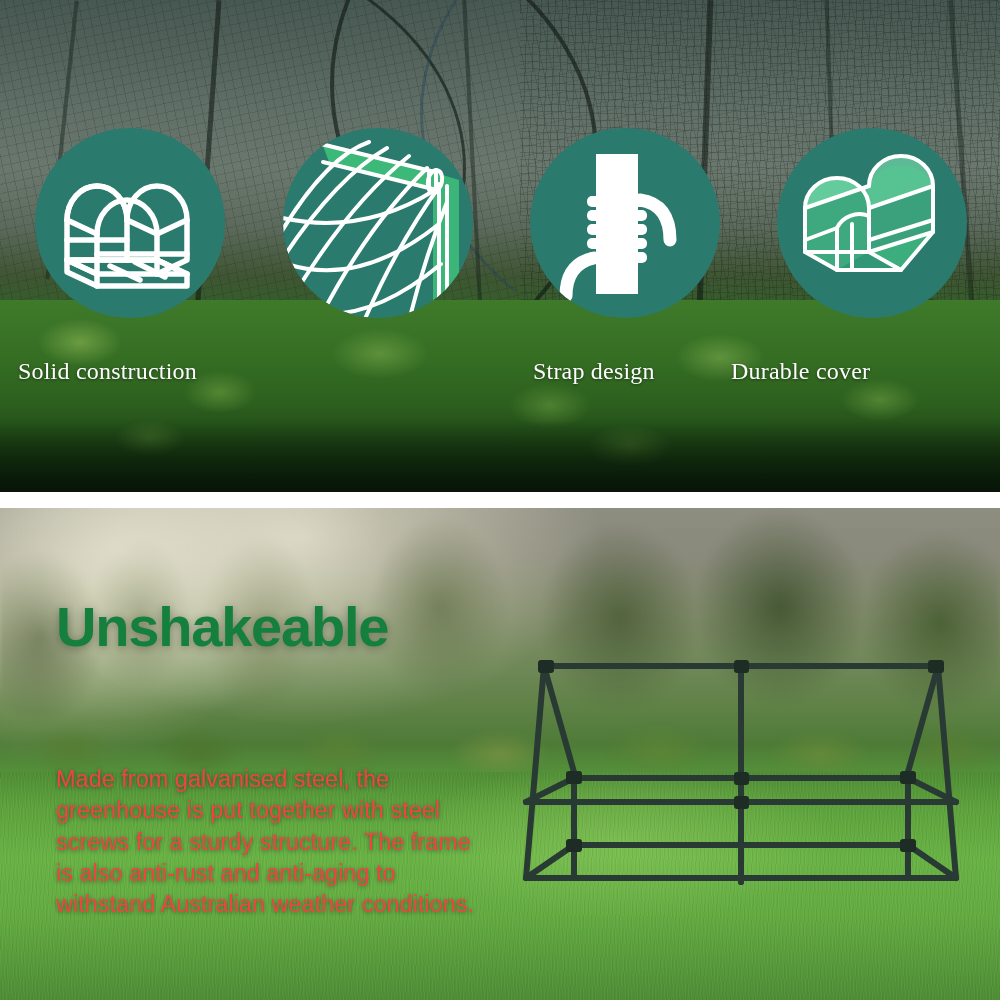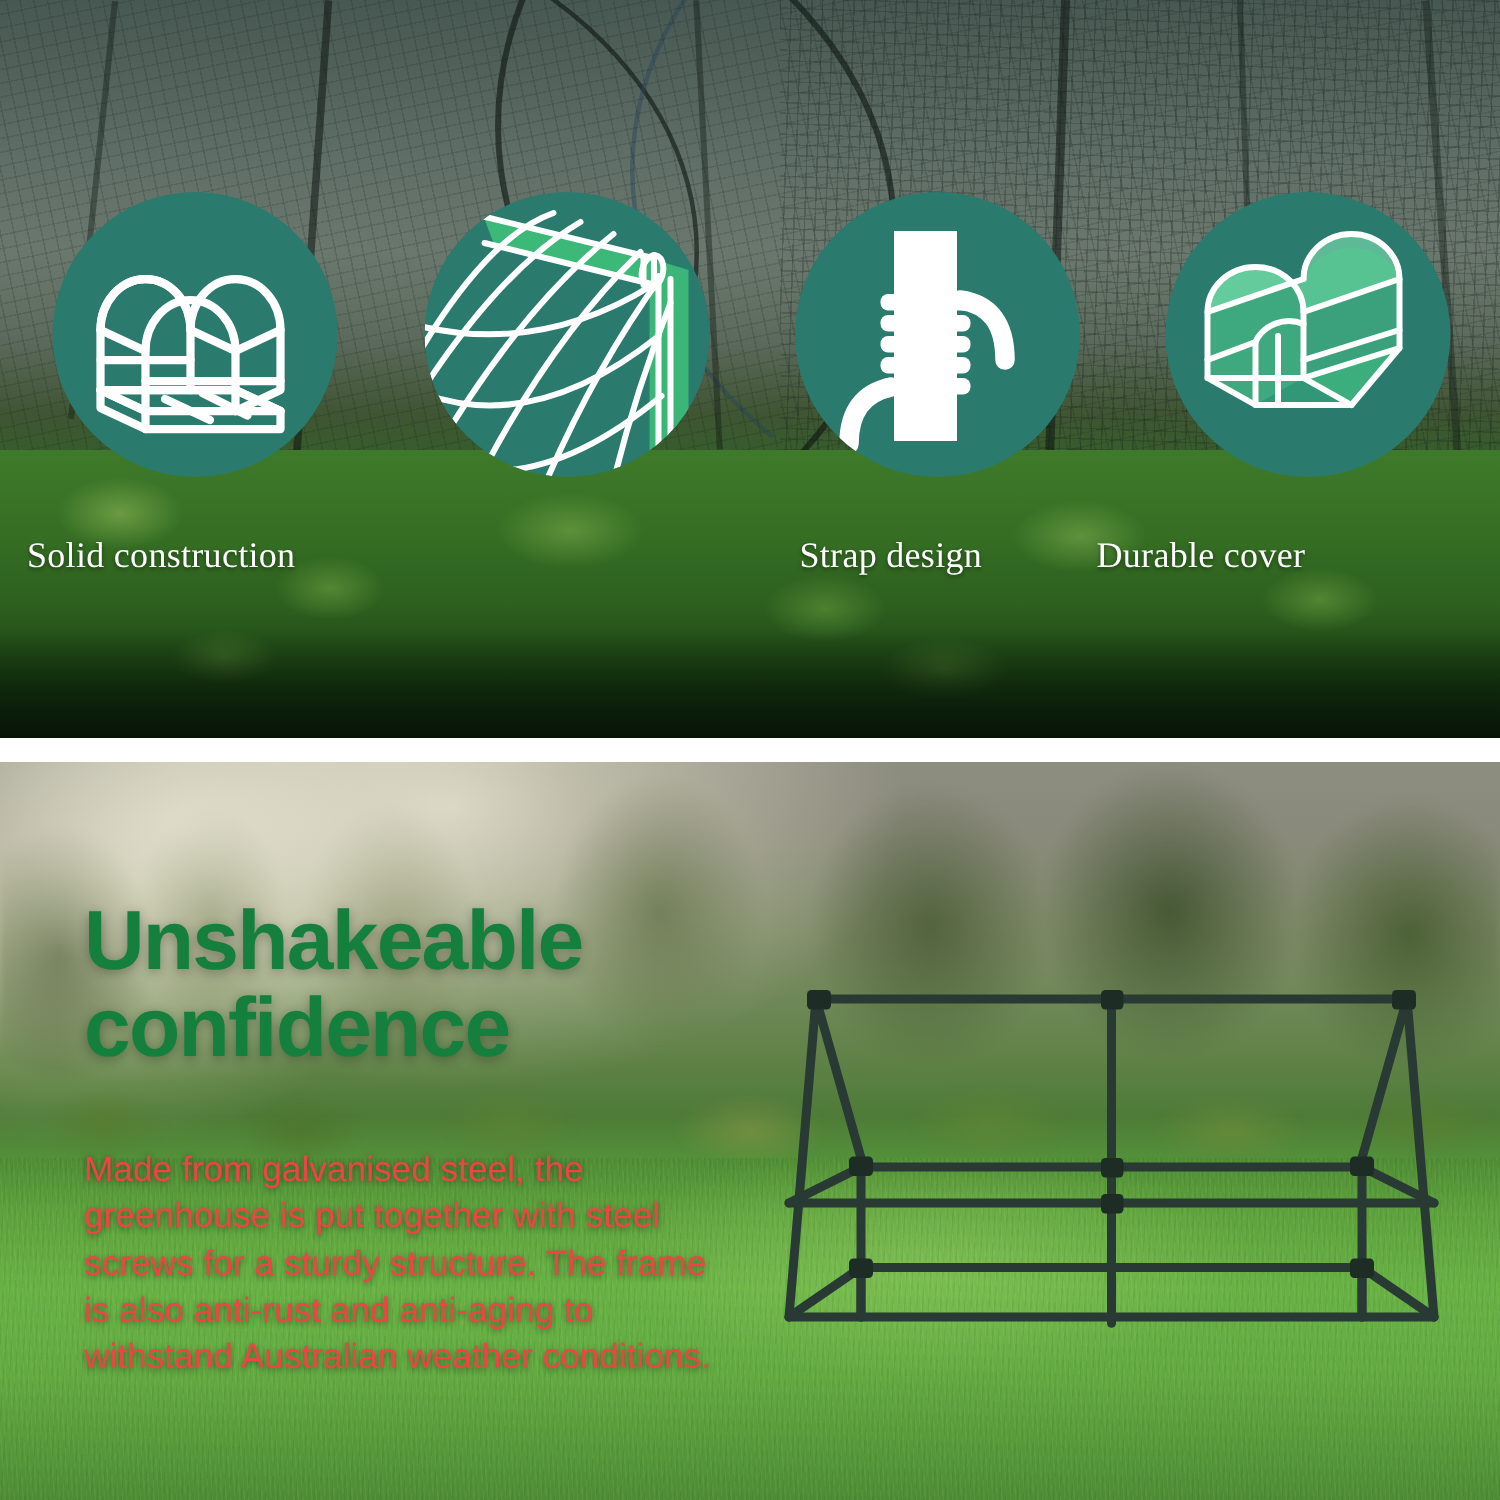--- a/index.html
+++ b/index.html
@@ -284,18 +284,17 @@
         <rect x="238" y="142" width="15" height="13" rx="3"></rect>
         <rect x="238" y="166" width="15" height="13" rx="3"></rect>
         <rect x="70" y="209" width="16" height="13" rx="3"></rect>
         <rect x="404" y="209" width="16" height="13" rx="3"></rect>
       </g>
     </svg>
   </div>
 
   <div class="headline">
     <div>Unshakeable</div>
-    <div>confidence</div>
   </div>
 
   <div class="body-copy">Made from galvanised steel, the greenhouse is put together with steel screws for a sturdy structure. The frame is also anti-rust and anti-aging to withstand Australian weather conditions.</div>
 
 </div>
 
 </body></html>

